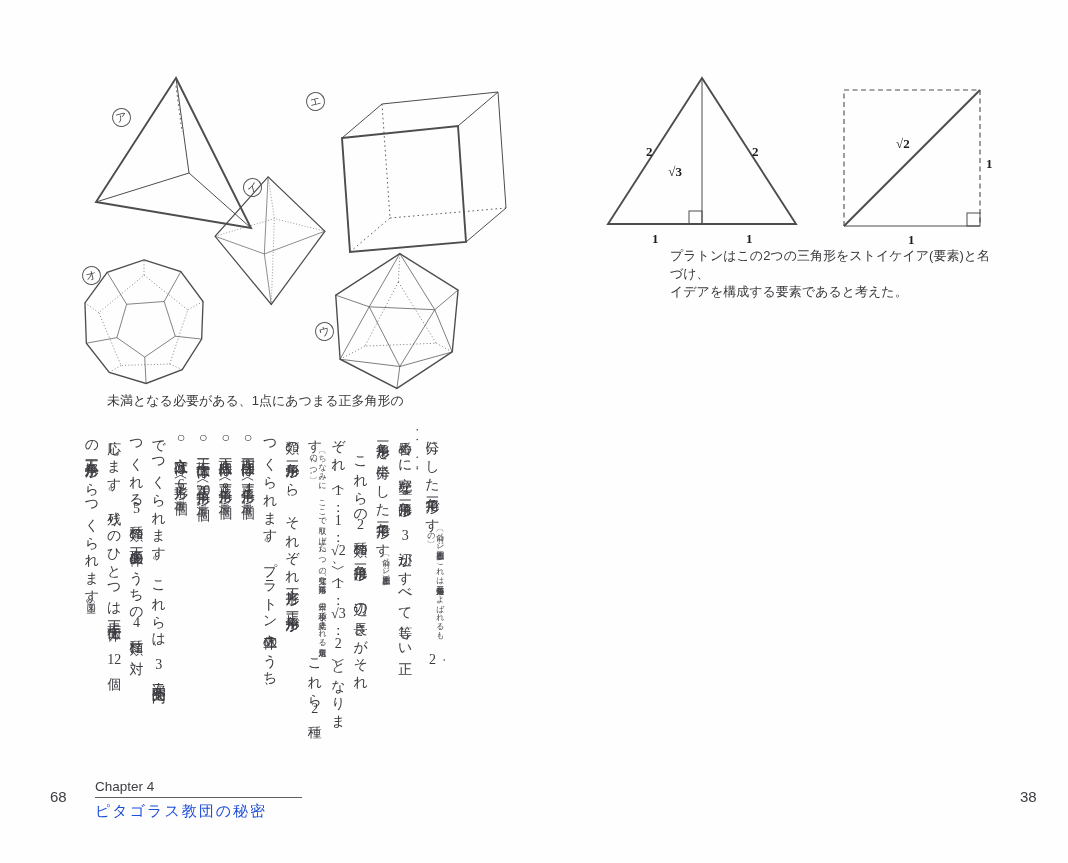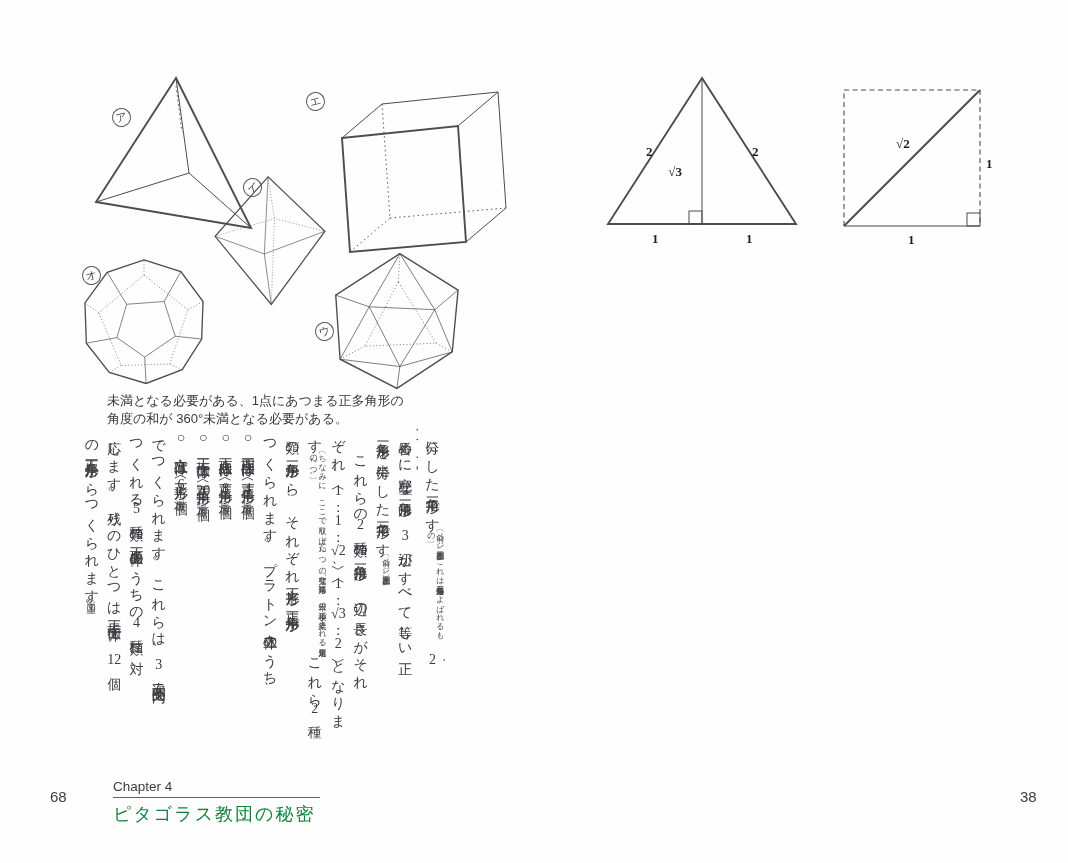--- a/index.html
+++ b/index.html
@@ -19,21 +19,21 @@
   
   .caption{font-family:"Liberation Sans","DejaVu Sans",sans-serif;font-size:13px;
            line-height:18px;color:#39393d;}
   
   .circ{display:block;width:17px;height:17px;border:1px solid #5a5a5a;border-radius:50%;
         text-align:center;line-height:17px;font-size:11px;color:#444;transform:rotate(-14deg);}
   
   .pagenum{font-family:"Liberation Sans","DejaVu Sans",sans-serif;font-size:15px;color:#3c3c44;}
   .chapline{width:207px;border-top:1px solid #606060;}
   .chapter{font-family:"Liberation Sans","DejaVu Sans",sans-serif;font-size:13.5px;color:#3c3c44;}
-  .chaptitle{font-size:18px;letter-spacing:2px;color:#15803d;}
+  .chaptitle{font-size:15px;letter-spacing:2px;color:#1d4ed8;}
   svg{display:block;}
   .s{stroke:#4d4d4d;fill:none;}
   .thick{stroke-width:1.9;}
   .thin{stroke-width:1;}
   .dot{stroke-width:0.9;stroke-dasharray:1.6 3;}
   .dash{stroke-width:1.1;stroke-dasharray:5 3.5;}
   .figlab{font-family:"Liberation Serif","DejaVu Serif",serif;font-weight:bold;
           font-size:13px;fill:#1d1d1d;}
 </style>
 </head>
@@ -75,21 +75,20 @@
       </svg>
       <span class="circ abs" style="left:112px;top:108px;">ア</span>
       <span class="circ abs" style="left:243px;top:178px;">イ</span>
       <span class="circ abs" style="left:306px;top:92px;">エ</span>
       <span class="circ abs" style="left:82px;top:266px;">オ</span>
       <span class="circ abs" style="left:315px;top:322px;">ウ</span>
     </div>
 
     <div class="abs caption" style="left:107px;top:392px;width:345px;">
       <div>未満となる必要がある、1点にあつまる正多角形の</div>
-      <div>角度の和が 360°未満となる必要がある。</div>
     </div>
 
     <div id="left-text" class="abs vtext">
         <div class="vcol">分にした三角形です<span class="wari" style="max-height: 124px;">〔前ページ右上図参照。これは直角二等辺三角形とよばれるもの〕。</span><span class="emph tcy">2</span></div>
         <div class="vcol"><span class="emph">番めに完璧</span>な三角形は、<span class="tcy">3</span>辺がすべて等しい正</div>
         <div class="vcol">三角形を半分にした三角形です<span class="wari" style="max-height: 52px;">〔前ページ左上図参照〕。</span></div>
         <div class="vcol">　これらの<span class="tcy">2</span>種類の三角形は、辺の長さがそれ</div>
         <div class="vcol">ぞれ、〈<span class="tcy">1</span>：<span class="tcy">1</span>：<span class="tcy">√2</span>〉、〈<span class="tcy">1</span>：<span class="tcy">√3</span>：<span class="tcy">2</span>〉となりま</div>
         <div class="vcol">す<span class="wari" style="max-height: 198px;">〔ちなみに、ここで取り上げた2つの「完璧な」三角形は、日本の小学校で支給される三角定規の2つ〕。</span>これら<span class="tcy">2</span>種</div>
         <div class="vcol">類の三角形から、それぞれ正方形と正三角形が</div>
@@ -98,21 +97,21 @@
         <div class="vcol">○正八面体は〈正三角形<span class="tcy">8</span>個〉<span class="snote">〔上図㋑〕</span>、</div>
         <div class="vcol">○正二十面体は〈正三角形<span class="tcy">20</span>個〉<span class="snote">〔上図㋒〕</span>、</div>
         <div class="vcol">○立方体は〈正方形<span class="tcy">6</span>個〉<span class="snote">〔上図㋓〕</span></div>
         <div class="vcol">でつくられます。これらは、<span class="tcy">3</span>次元空間内に</div>
         <div class="vcol">つくれる<span class="tcy">5</span>種類の正多面体のうちの<span class="tcy">4</span>種類に対</div>
         <div class="vcol">応します。残りのひとつは正十二面体で、<span class="tcy">12</span>個</div>
         <div class="vcol">の正五角形からつくられます<span class="snote">〔上図㋔〕</span>。</div>
       </div>
 
     <span class="abs pagenum" style="left:50px;top:788px;">68</span>
-    <div class="abs" style="left:113px;top:779px;">
+    <div class="abs" style="left:95px;top:779px;">
       <div class="chapter">Chapter 4</div>
       <div class="chapline" style="margin-top:3px;"></div>
       <div class="chaptitle" style="margin-top:4px;">ピタゴラス教団の秘密</div>
     </div>
   </div>
 
   <div class="abs" style="left:500px;top:0;width:568px;height:863px;">
 
     <svg class="abs" style="left:100px;top:72px;" width="205" height="175" viewBox="0 0 205 175">
       <path class="s thick" d="M102 6 L8 152 L196 152 Z"></path>
@@ -129,18 +128,20 @@
       <path class="s dash" d="M6 142 L6 6 L142 6 M142 6 L142 142"></path>
       <path class="s thin" d="M6 142 L142 142"></path>
       <path class="s thick" d="M6 142 L142 6"></path>
       <rect class="s" x="129" y="129" width="13" height="13" stroke-width="1"></rect>
       <text class="figlab" x="58" y="64">√2</text>
       <text class="figlab" x="148" y="84">1</text>
       <text class="figlab" x="70" y="160">1</text>
     </svg>
 
     <div class="abs caption" style="left:170px;top:247px;width:330px;">
+      <div>プラトンはこの2つの三角形をストイケイア(要素)と名づけ、</div>
+      <div>イデアを構成する要素であると考えた。</div>
     </div>
 
     <span class="abs pagenum" style="left:520px;top:788px;">38</span>
   </div>
 
 </div>
 
 </body></html>

